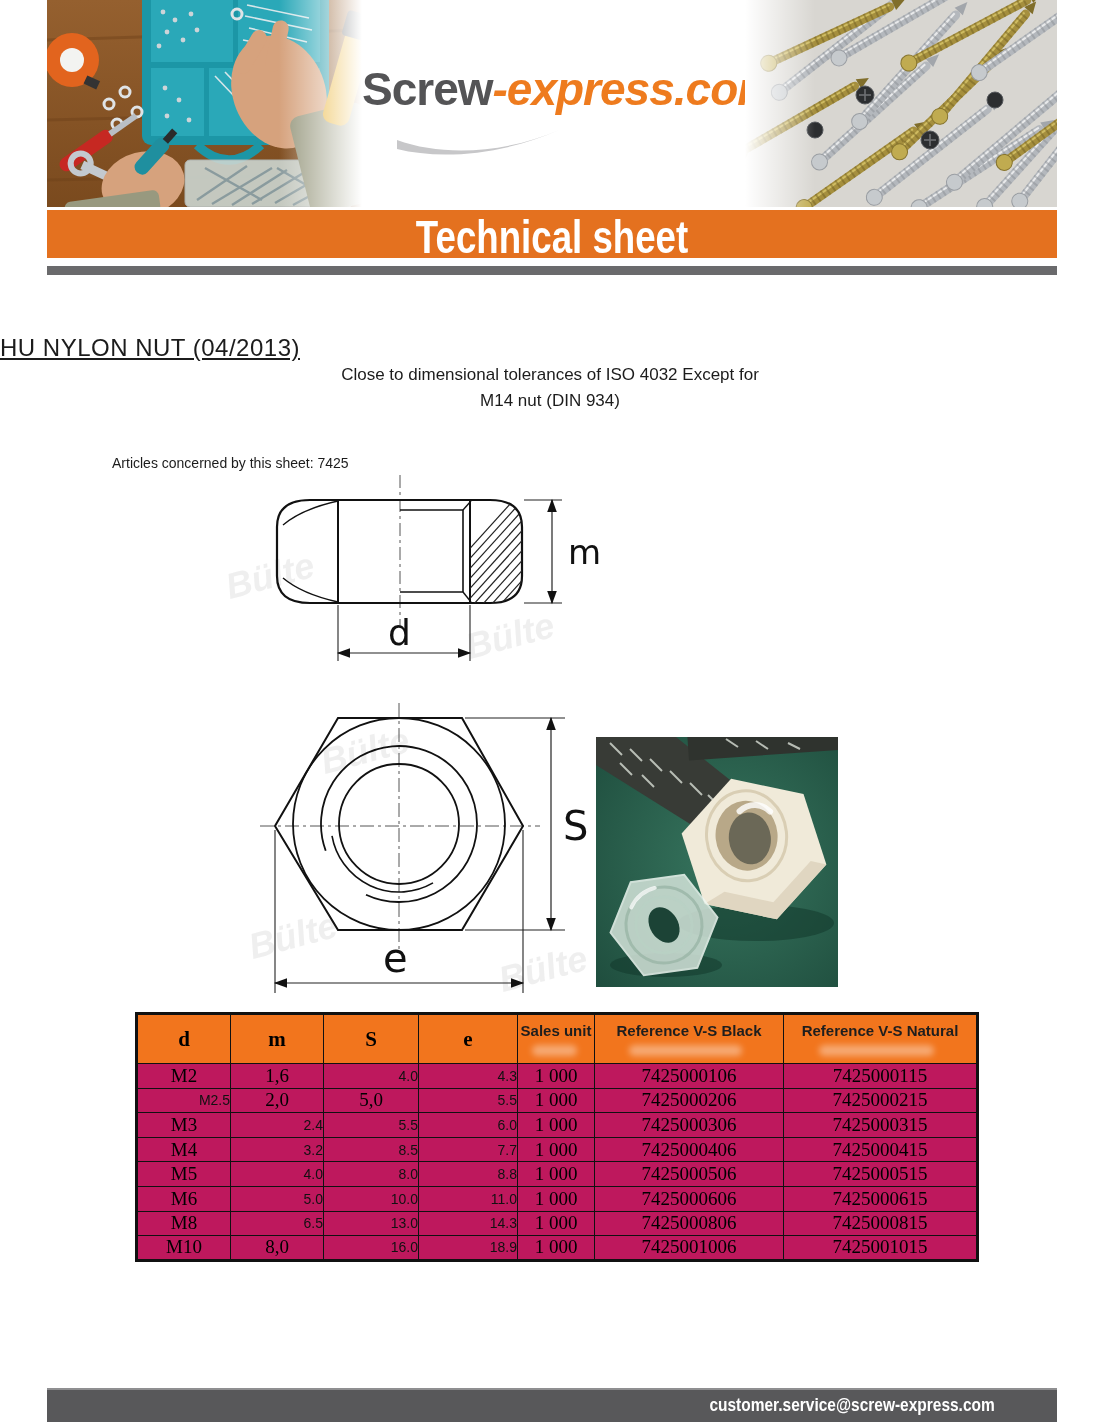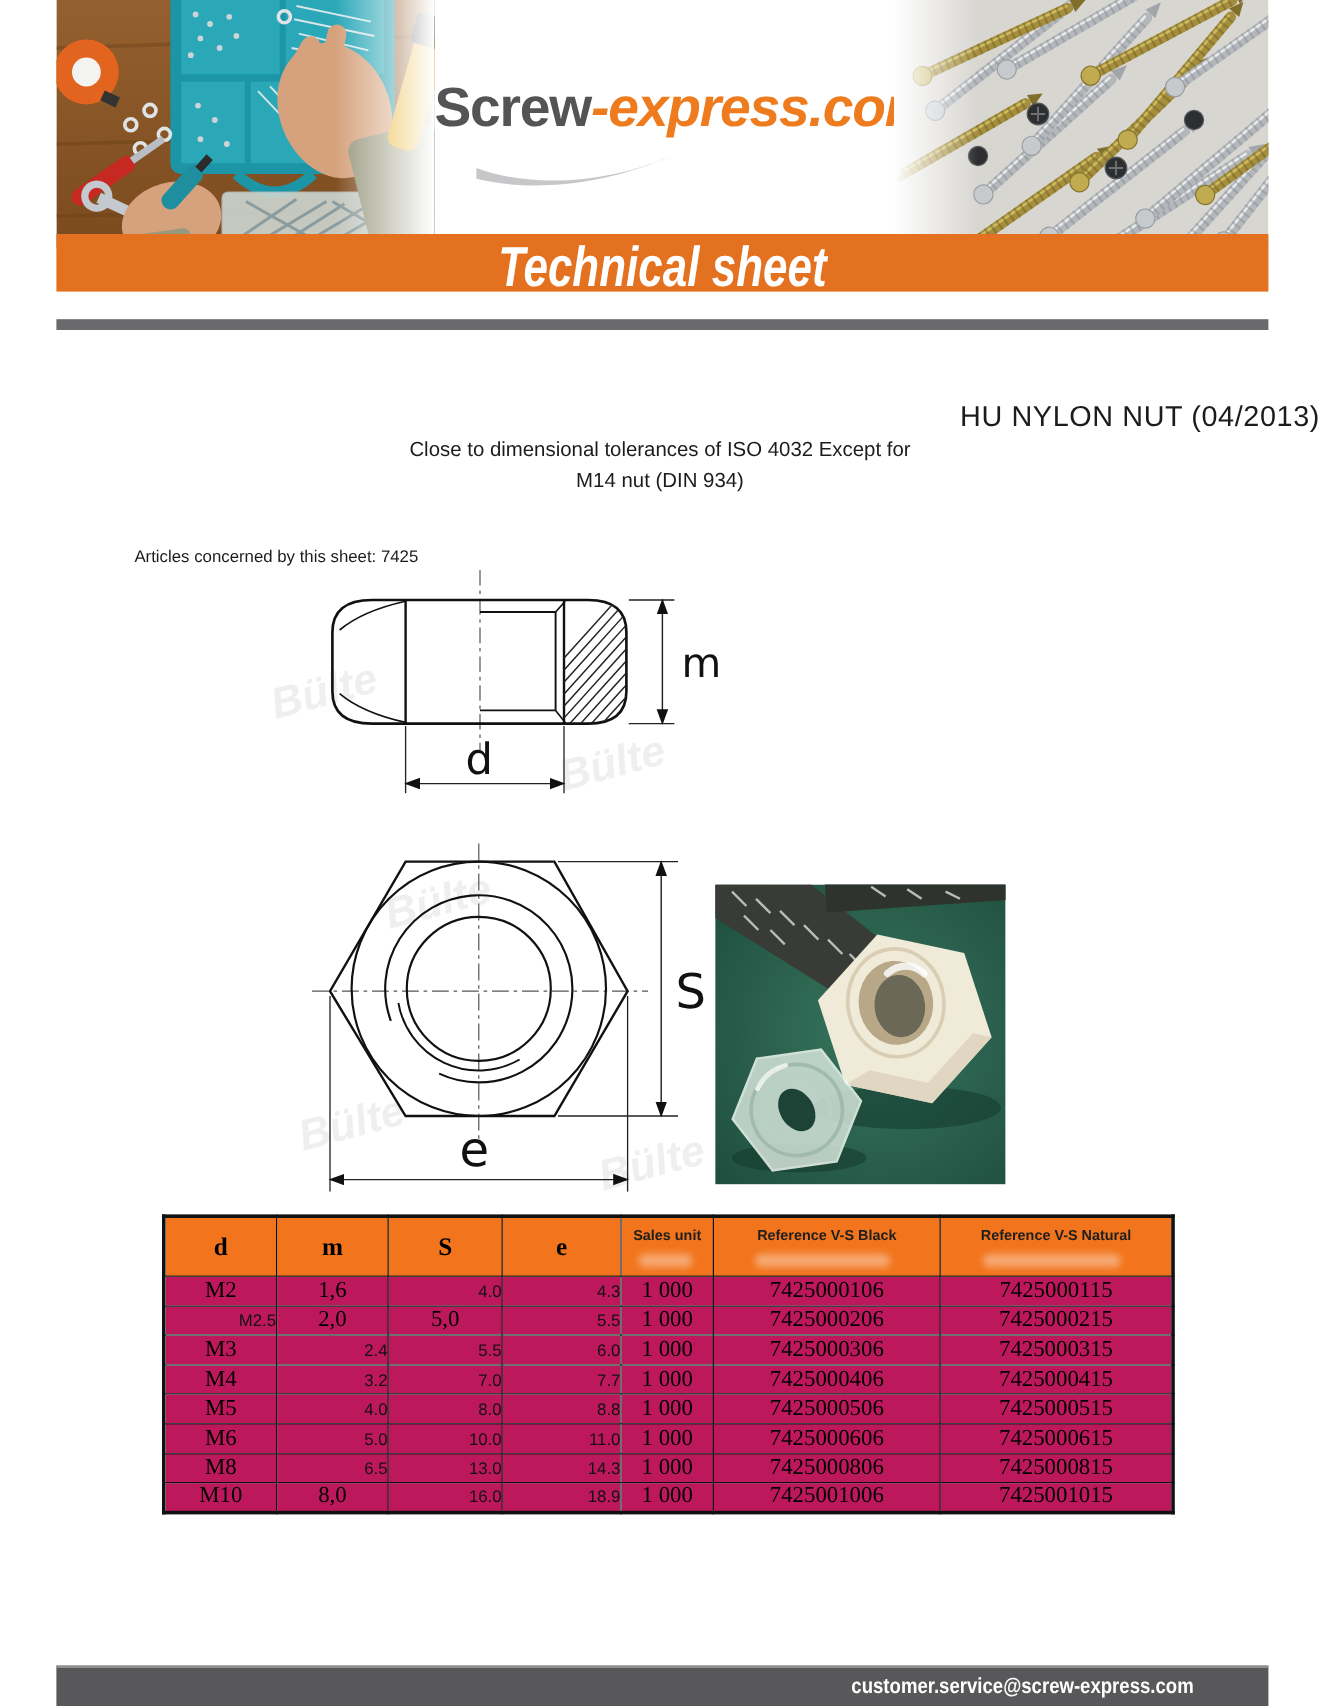--- a/index.html
+++ b/index.html
@@ -22,30 +22,30 @@
   .photo-right{left:745px;top:0;width:312px;height:207px;}
 
   
   .logo-text{left:362px;top:62px;width:383px;text-align:center;
     font-size:46px;font-weight:700;letter-spacing:-1px;white-space:nowrap;}
   .logo-part1{color:var(--logo-gray);}
   .logo-part2{color:var(--logo-orange);font-style:italic;}
   .swoosh{left:393px;top:127px;width:170px;height:32px;}
 
   
-  .banner{left:47px;top:195px;width:1010px;height:48px;background:var(--banner-orange);font-style:italic;}
+  .banner{left:47px;top:210px;width:1010px;height:48px;background:var(--banner-orange);}
   .banner-text{display:block;text-align:center;line-height:54px;color:#fff;
     font-weight:700;font-size:47px;letter-spacing:0px;transform:scaleX(.78);}
   .gray-strip{left:47px;top:266px;width:1010px;height:9px;background:#6a6a6c;}
 
   .vs-code{left:0;top:277px;width:100%;text-align:center;
     font-family:"Liberation Serif",serif;font-weight:700;font-size:28px;color:#111;}
 
-  .product-title{left:0;top:334px;width:100%;text-align:right;
-    font-size:24px;color:#1c1c1c;letter-spacing:.5px;}
+  .product-title{left:0;top:334px;width:100%;text-align:left;
+    font-size:24px;color:#1c1c1c;letter-spacing:.5px;text-decoration:underline;}
   .subtitle1{left:0;top:365px;width:100%;text-align:center;font-size:17px;color:#1c1c1c;}
   .subtitle2{left:0;top:391px;width:100%;text-align:center;font-size:17px;color:#1c1c1c;}
   .articles{left:112px;top:455px;font-size:14px;color:#1c1c1c;}
 
   
   .wm{font-size:36px;font-weight:700;font-style:italic;color:#888;opacity:.13;
     transform:rotate(-15deg);white-space:nowrap;}
 
   
   .drawing1{left:250px;top:465px;width:370px;height:225px;}
@@ -53,21 +53,21 @@
   .nut-photo{left:596px;top:737px;width:242px;height:250px;}
 
   
   .ref-table{position:absolute;left:135px;top:1012px;width:841px;
     border-collapse:collapse;table-layout:fixed;border:3px solid #111;}
   .ref-table th,.ref-table td{border:1.6px solid #111;overflow:hidden;}
   .ref-table thead tr{height:50px;background:var(--table-header-orange);}
   .ref-table tbody tr{height:24.6px;background:#be185d;}
   .th-big{font-family:"Liberation Serif",serif;font-size:21px;font-weight:700;
     color:#000;text-align:center;vertical-align:middle;}
-  .th-small{font-size:12px;font-weight:700;color:#1e1e1e;text-align:center;
+  .th-small{font-size:15px;font-weight:700;color:#1e1e1e;text-align:center;
     vertical-align:top;padding-top:7px;position:relative;}
   .cell-serif{font-family:"Liberation Serif",serif;font-size:19px;color:#000;text-align:center;}
   .cell-small{font-size:14px;font-weight:400;color:#111;text-align:right;}
   .smudge{position:absolute;left:18%;right:22%;bottom:7px;height:11px;
     background:rgba(255,255,255,.38);filter:blur(3px);border-radius:6px;}
 
   
   .footer-bar{left:47px;top:1388px;width:1010px;height:48px;background:var(--footer-gray);
     border-top:2px solid #8f8f91;text-align:right;}
   .footer-email{display:inline-block;margin-right:62px;line-height:31px;color:#fff;
@@ -426,21 +426,21 @@
           <td class="cell-small">2.4</td>
           <td class="cell-small">5.5</td>
           <td class="cell-small">6.0</td>
           <td class="cell-serif">1 000</td>
           <td class="cell-serif">7425000306</td>
           <td class="cell-serif">7425000315</td>
         </tr>
         <tr>
           <td class="cell-serif">M4</td>
           <td class="cell-small">3.2</td>
-          <td class="cell-small">7.0</td>
+          <td class="cell-small">8.5</td>
           <td class="cell-small">7.7</td>
           <td class="cell-serif">1 000</td>
           <td class="cell-serif">7425000406</td>
           <td class="cell-serif">7425000415</td>
         </tr>
         <tr>
           <td class="cell-serif">M5</td>
           <td class="cell-small">4.0</td>
           <td class="cell-small">8.0</td>
           <td class="cell-small">8.8</td>

